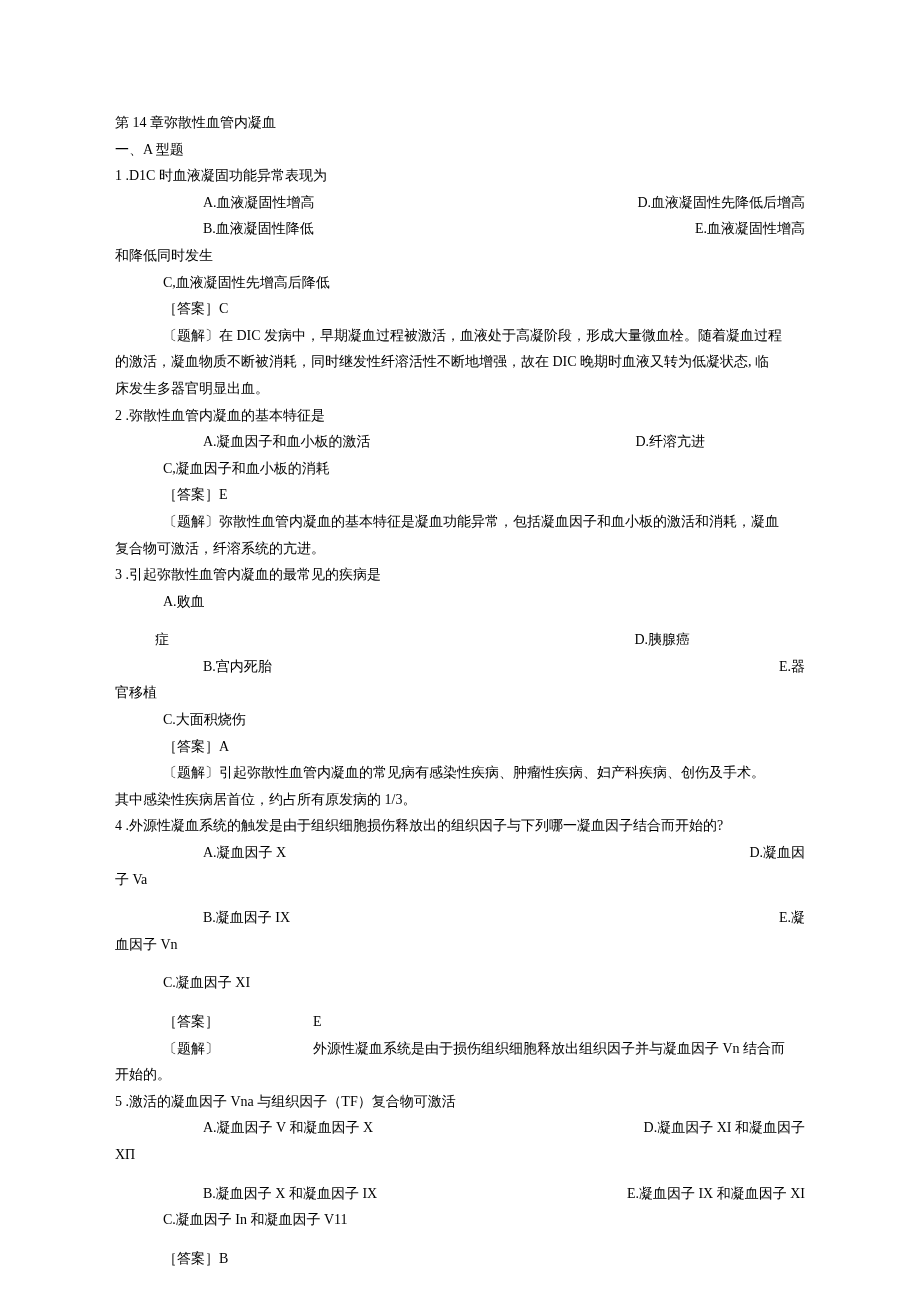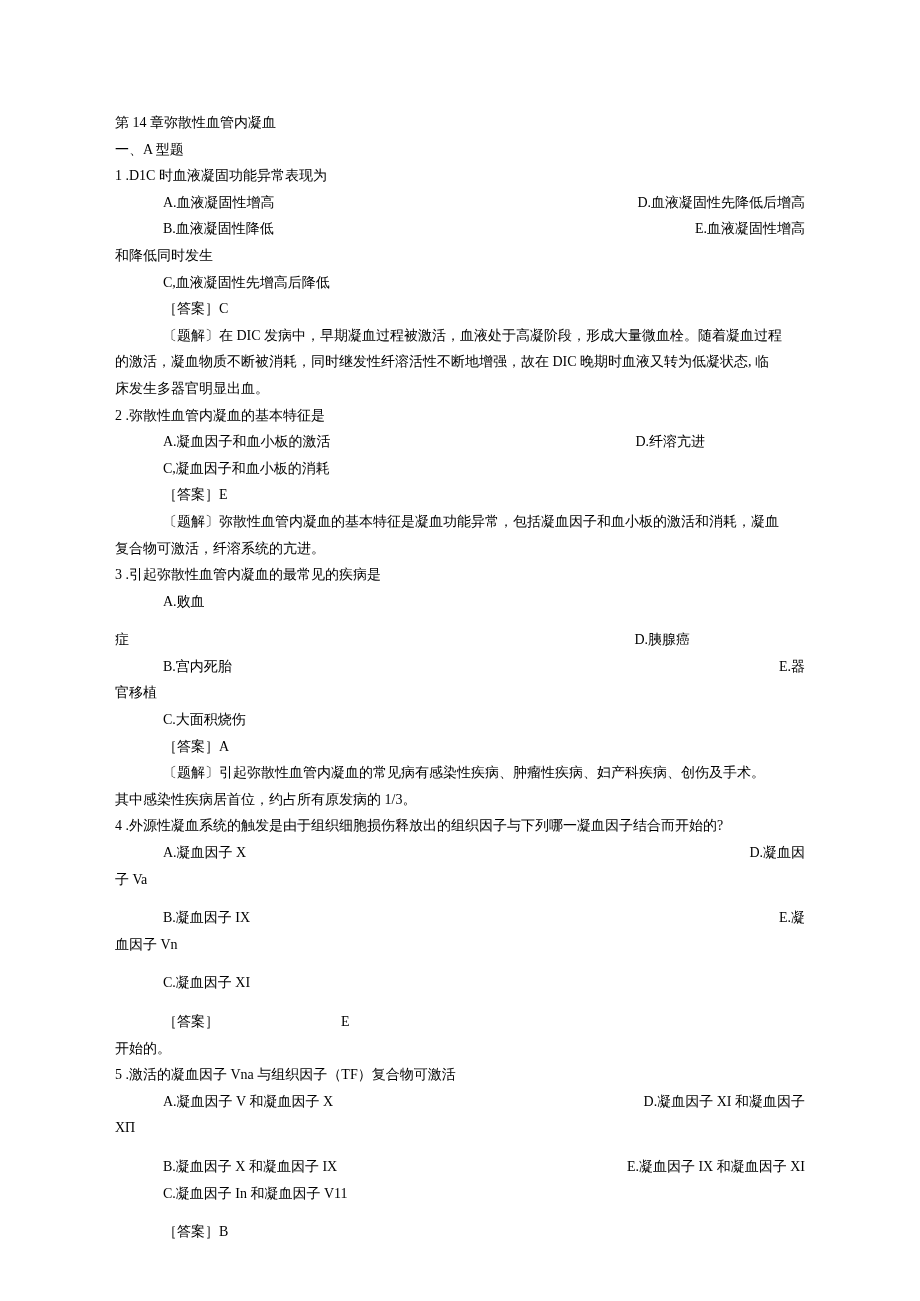--- a/index.html
+++ b/index.html
@@ -19,24 +19,24 @@
   }
   .center {
     text-align: left;
   }
   .indent1 {
     padding-left: 48px;
   }
   .row {
     display: flex;
     justify-content: space-between;
+    margin-left: 40px;
   }
   .ans-row {
     display: flex;
-    gap: 28px;
   }
   .ans-row .lbl {
     padding-left: 48px;
     width: 150px;
   }
   .gap-below {
     margin-bottom: 12px;
   }
 </style>
 </head>
@@ -105,20 +105,24 @@
     <div class="row">
       <span class="indent1">B.凝血因子 IX</span>
       <span>E.凝</span>
     </div>
     <div class="gap-below">血因子 Vn</div>
     <div class="indent1 gap-below">C.凝血因子 XI</div>
     <div class="ans-row">
       <span class="lbl">［答案］</span>
       <span>E</span>
     </div>
+    <div class="ans-row">
+      <span class="lbl">〔题解〕</span>
+      <span>外源性凝血系统是由于损伤组织细胞释放出组织因子并与凝血因子 Vn 结合而</span>
+    </div>
     <div>开始的。</div>
   </div>
 
   <div>
     <div>5  .激活的凝血因子 Vna 与组织因子（TF）复合物可激活</div>
     <div class="row">
       <span class="indent1">A.凝血因子 V 和凝血因子 X</span>
       <span>D.凝血因子 XI 和凝血因子</span>
     </div>
     <div class="gap-below">XΠ</div>

